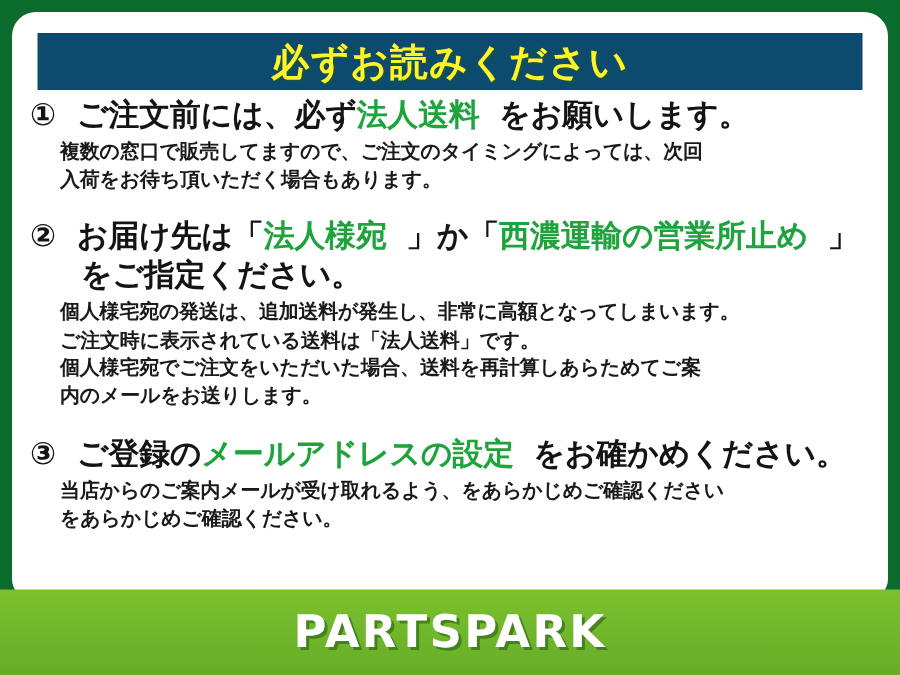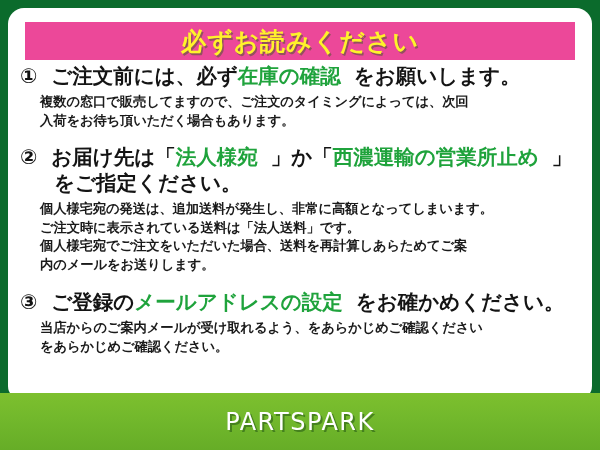--- a/index.html
+++ b/index.html
@@ -36,21 +36,21 @@
     overflow: hidden;
   }
 
   
   #title-bar {
     position: absolute;
     left: 17px;
     top: 14px;
     width: 550px;
     height: 38px;
-    background: #ec4899;
+    background: #0c4a6e;
     display: flex;
     align-items: center;
     justify-content: center;
   }
   #title-text {
     color: #fff32a;
     font-size: 25px;
     font-weight: bold;
     letter-spacing: 1px;
     line-height: 1;
@@ -119,22 +119,22 @@
     bottom: 0;
     width: 600px;
     height: 57px;
     background: linear-gradient(to bottom, #7dc02e 0%, #72b82c 45%, #66ad27 100%);
     display: flex;
     align-items: center;
     justify-content: center;
   }
   #footer-logo {
     color: #ffffff;
-    font-size: 24px;
-    font-weight: normal;
+    font-size: 30px;
+    font-weight: bold;
     letter-spacing: 1.5px;
     line-height: 1;
     text-shadow: 2px 2px 0 rgba(35,85,20,0.55);
   }
 </style>
 </head>
 <body>
 
 <div id="banner">
 
@@ -143,21 +143,21 @@
     <div id="title-bar">
       <div id="title-text">必ずお読みください</div>
     </div>
 
     <div id="content">
 
       <div class="item" id="item-1">
         <div class="head-line">
           <span class="num">①</span>
           <span class="hl-black">ご注文前には、必ず</span>
-          <span class="hl-green">在庫の確認</span>
+          <span class="hl-green">法人送料</span>
           <span class="hl-black">をお願いします。</span>
         </div>
         <div class="body-lines">
           <div>複数の窓口で販売してますので、ご注文のタイミングによっては、次回</div>
           <div>入荷をお待ち頂いただく場合もあります。</div>
         </div>
       </div>
 
       <div class="item" id="item-2">
         <div class="head-line">

